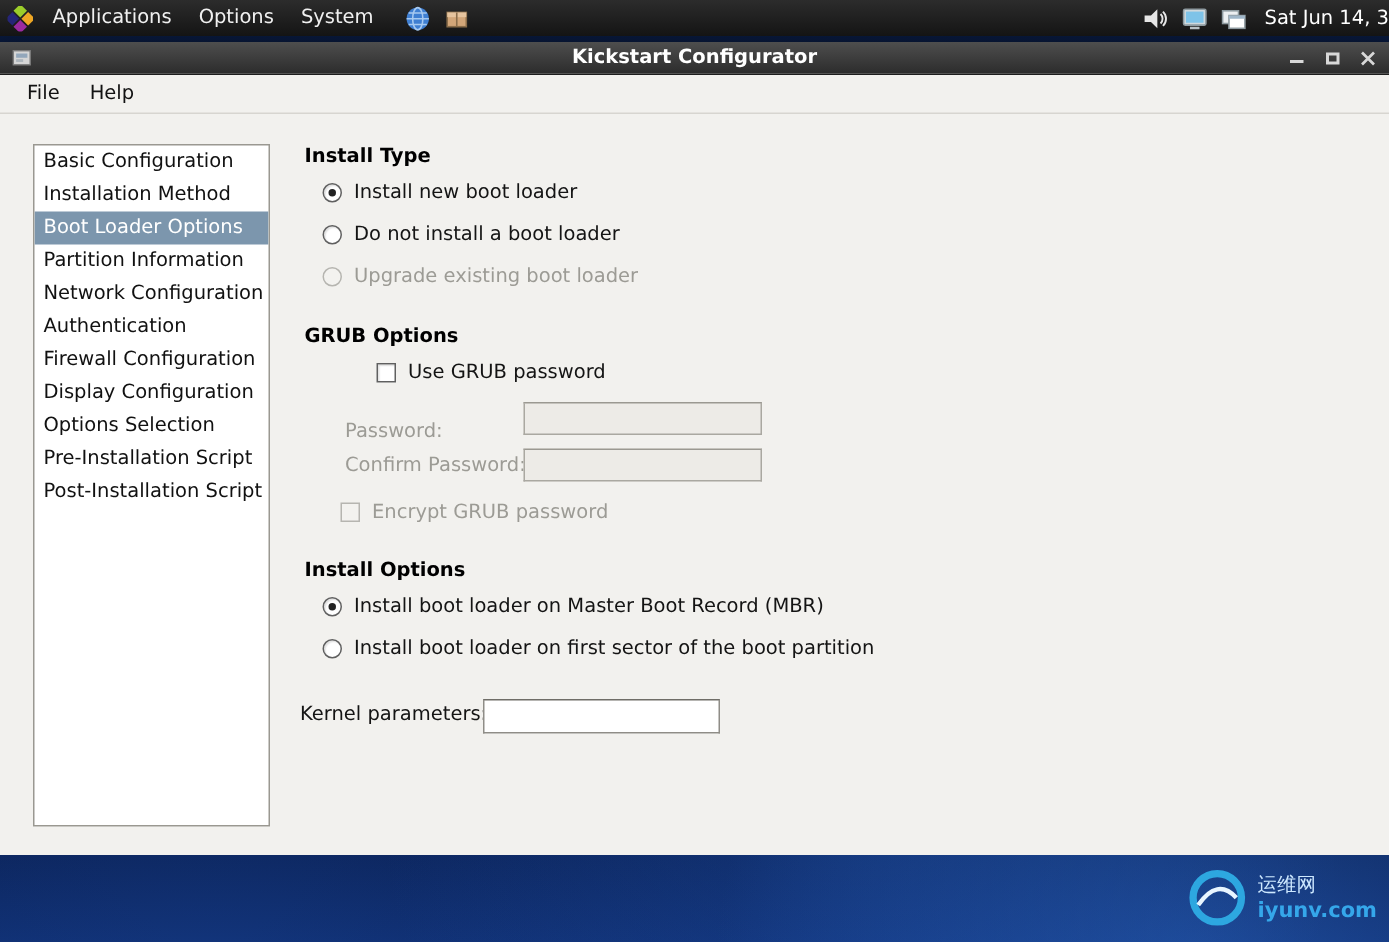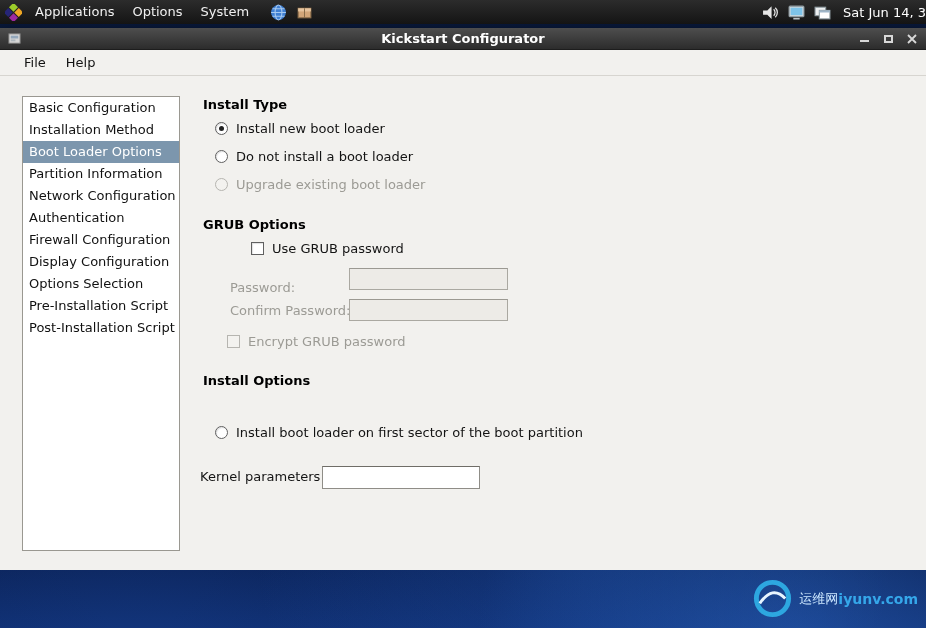--- a/index.html
+++ b/index.html
@@ -45,21 +45,21 @@
   }
   .win-controls { margin-left:auto; display:flex; gap:10px; z-index:3; }
   .win-btn { width:14px; height:14px; display:flex; align-items:center; justify-content:center; cursor:pointer; }
   .glyph-min { width:9px; height:7px; border-bottom:2px solid #d8d8d8; }
   .glyph-max { width:9px; height:8px; border:2px solid #d8d8d8; }
   .win-btn svg { width:10px; height:10px; }
 
   .menubar {
     position:absolute; top:22px; left:0; right:0; height:26px;
     background:#f2f1ee; border-bottom:1px solid #d7d5d0;
-    display:flex; align-items:center; padding-left:14px;
+    display:flex; align-items:center; padding-left:8px;
   }
   .menu-item { padding:0 10px; line-height:25px; color:#121212; cursor:pointer; }
 
   .window-body { position:absolute; top:48px; left:0; right:0; bottom:0; background:#f2f1ee;padding-left:31px; }
 
   
   .sidebar {
     position:absolute; left:22px; top:20px; width:158px; height:455px;
     background:#ffffff; border:1px solid #9a9891; overflow:hidden;
   }
@@ -108,21 +108,21 @@
   .desktop-strip {
     position:absolute; left:0; top:570px; width:926px; height:58px;
     background:
       radial-gradient(circle at 86% 130%, rgba(52,120,220,.38), transparent 40%),
       radial-gradient(circle at 62% -60%, rgba(35,90,185,.35), transparent 55%),
       radial-gradient(circle at 15% 160%, rgba(30,80,170,.22), transparent 45%),
       linear-gradient(180deg,#0b2257,#0f2d6e);
   }
   .watermark { position:absolute; right:8px; top:7px; display:flex; align-items:center; gap:5px; }
   .wm-logo svg { width:43px; height:43px; display:block; }
-  .wm-text { display:flex; flex-direction:row; line-height:16px; }
+  .wm-text { display:flex; flex-direction:column; line-height:16px; }
   .wm-cn { color:#cde8ff; font-size:13px; }
   .wm-en { color:#35a7ea; font-size:14px; font-weight:bold; }
 </style>
 </head>
 <body>
 
 <div class="screen">
 
   <div class="top-panel">
     <div class="panel-left">
@@ -254,20 +254,24 @@
       <span class="field-label dim l-confirm">Confirm Password:</span>
       <input class="entry e-confirm" type="text" disabled="" value="" style="">
 
       <div class="row r-encrypt">
         <span class="checkbox disabled"></span>
         <span class="opt-label dim">Encrypt GRUB password</span>
       </div>
 
       <div class="heading h-install-opts">Install Options</div>
 
+      <div class="row r-mbr">
+        <span class="radio checked"></span>
+        <span class="opt-label">Install boot loader on Master Boot Record (MBR)</span>
+      </div>
       <div class="row r-first-sector">
         <span class="radio"></span>
         <span class="opt-label">Install boot loader on first sector of the boot partition</span>
       </div>
 
       <span class="field-label l-kernel">Kernel parameters:</span>
       <input class="entry e-kernel" type="text" value="" style="">
 
     </div>
   </div>

